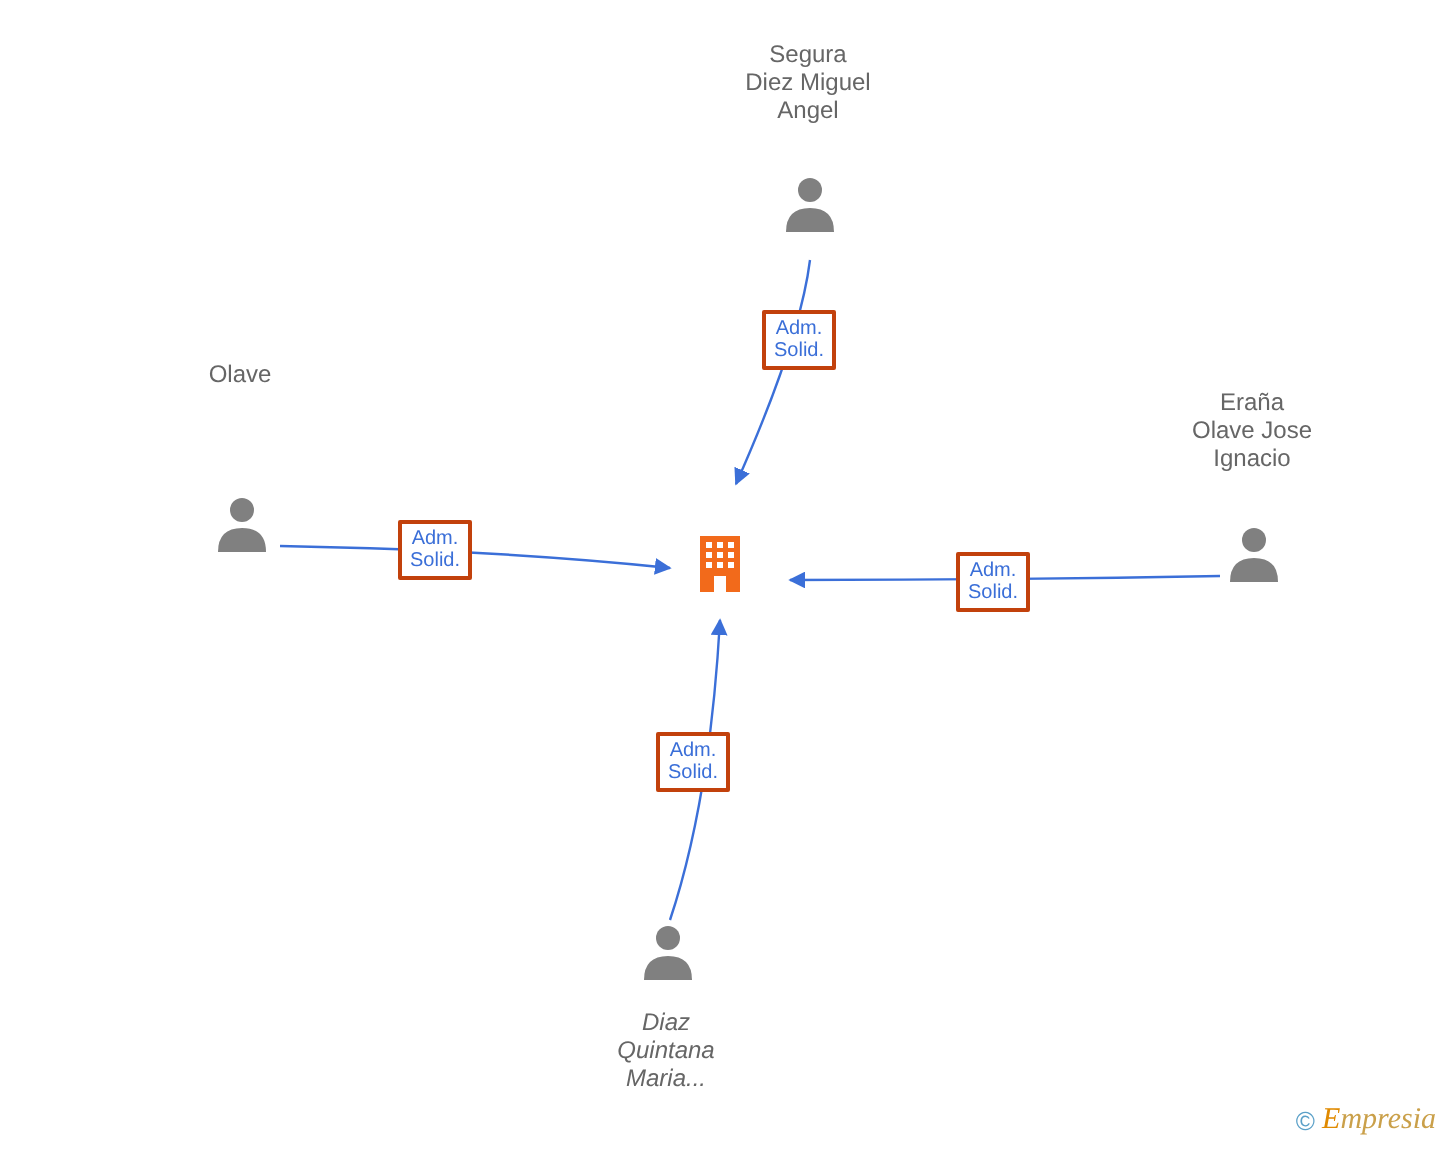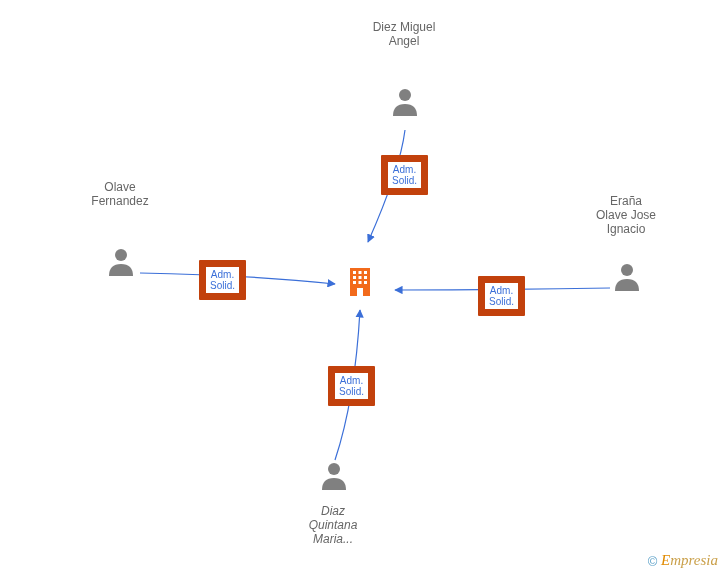--- a/index.html
+++ b/index.html
@@ -42,21 +42,21 @@
   }
   .company-icon {
     position: absolute;
     width: 28px;
     height: 30px;
   }
   .edge-label {
     position: absolute;
     font-size: 10px;
     color: #3b6fd8;
-    border: 7px solid #c2410c;
+    border: 2px solid #c2410c;
     background: #ffffff;
     padding: 2px 4px;
     text-align: center;
     line-height: 11px;
     border-radius: 1px;
     white-space: pre;
   }
   .footer {
     position: absolute;
     bottom: 6px;
@@ -124,33 +124,33 @@
       <rect x="12.5" y="10" width="3" height="3" fill="#fff"></rect>
       <rect x="18" y="10" width="3" height="3" fill="#fff"></rect>
       <rect x="7" y="15" width="3" height="3" fill="#fff"></rect>
       <rect x="12.5" y="15" width="3" height="3" fill="#fff"></rect>
       <rect x="18" y="15" width="3" height="3" fill="#fff"></rect>
       <rect x="11" y="22" width="6" height="8" fill="#fff"></rect>
     </svg>
   </div>
 
   <div class="person-label" style="left:334px; top:20px;">
+    <div>Segura</div>
     <div>Diez Miguel</div>
     <div>Angel</div>
   </div>
   <div class="person-icon" style="left:391px; top:86px;">
     <svg width="28" height="30" viewBox="0 0 28 30">
         <circle cx="14" cy="9" r="6" fill="#808080"></circle>
         <path d="M 2 30 Q 2 18 14 18 Q 26 18 26 30 Z" fill="#808080"></path>
       </svg>
   </div>
 
   <div class="person-label" style="left:50px; top:180px;">
     <div>Olave</div>
-    <div>Fernandez</div>
   </div>
   <div class="person-icon" style="left:107px; top:246px;">
     <svg width="28" height="30" viewBox="0 0 28 30">
         <circle cx="14" cy="9" r="6" fill="#808080"></circle>
         <path d="M 2 30 Q 2 18 14 18 Q 26 18 26 30 Z" fill="#808080"></path>
       </svg>
   </div>
 
   <div class="person-label" style="left:556px; top:194px;">
     <div>Eraña</div>

